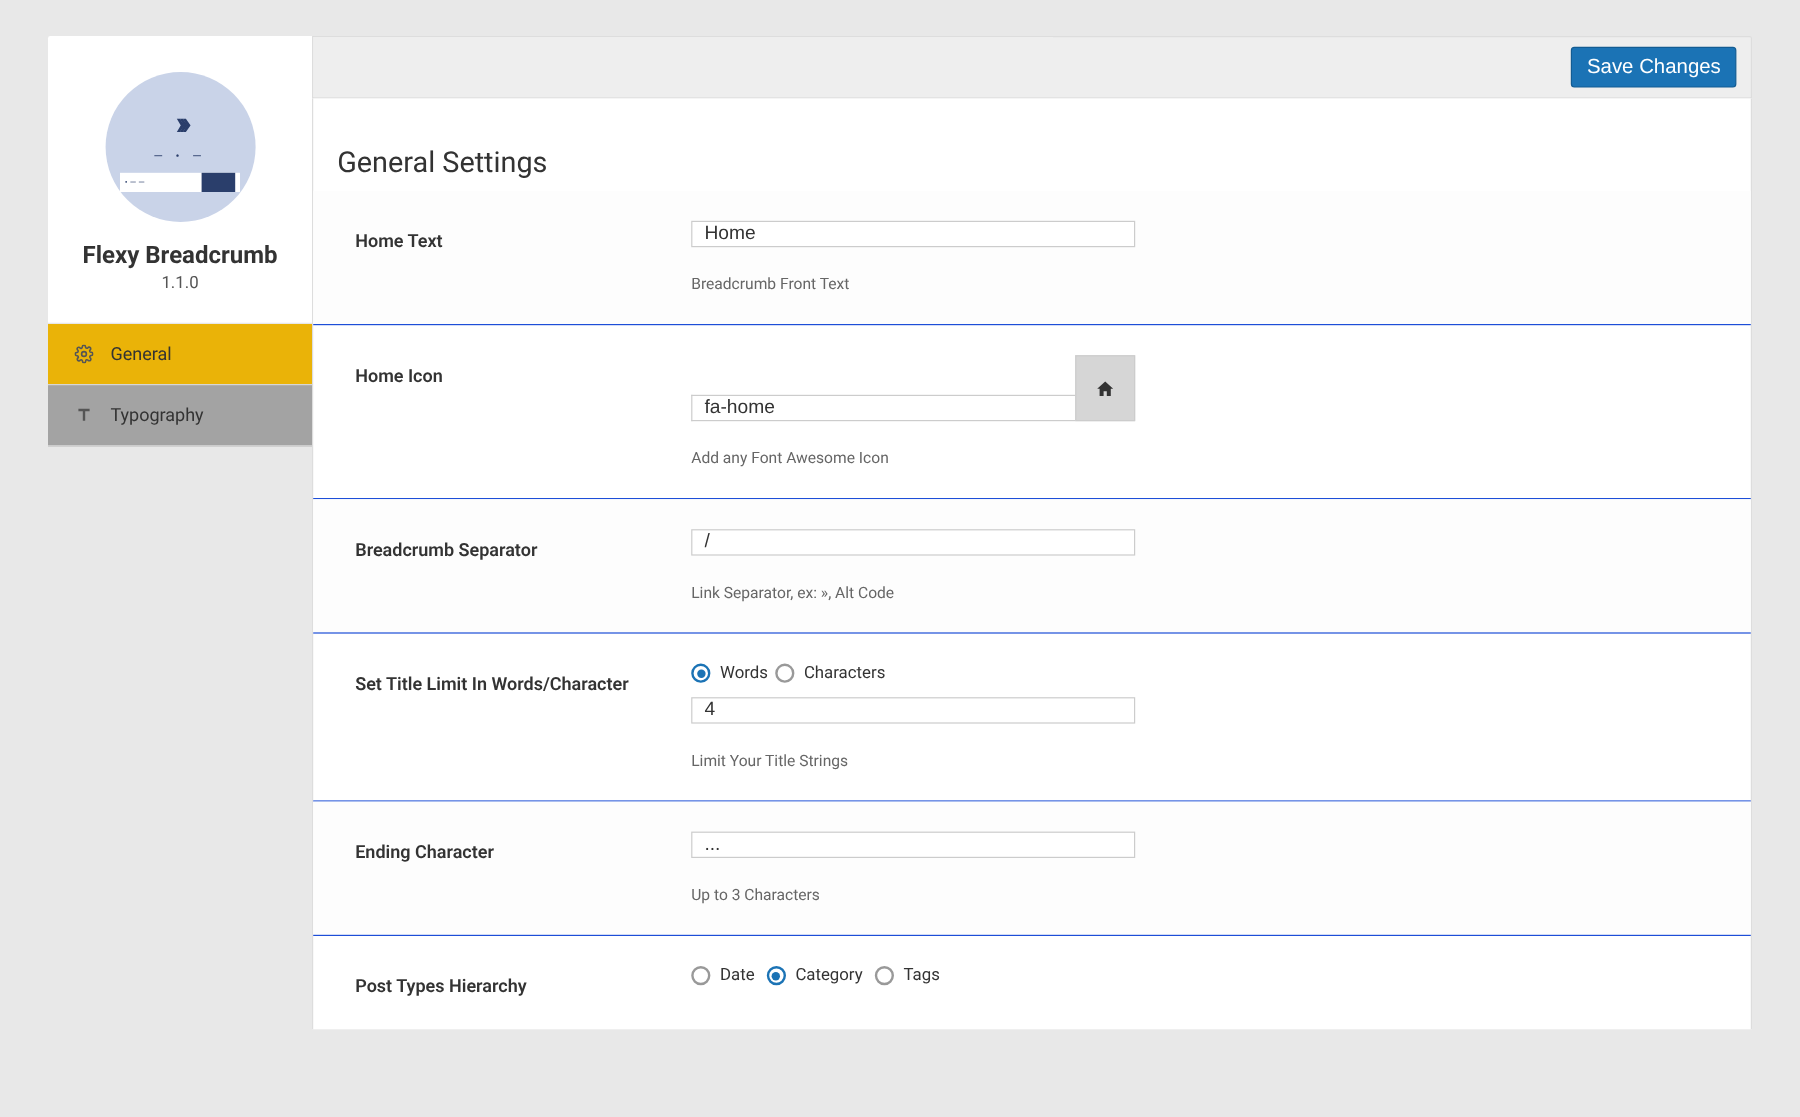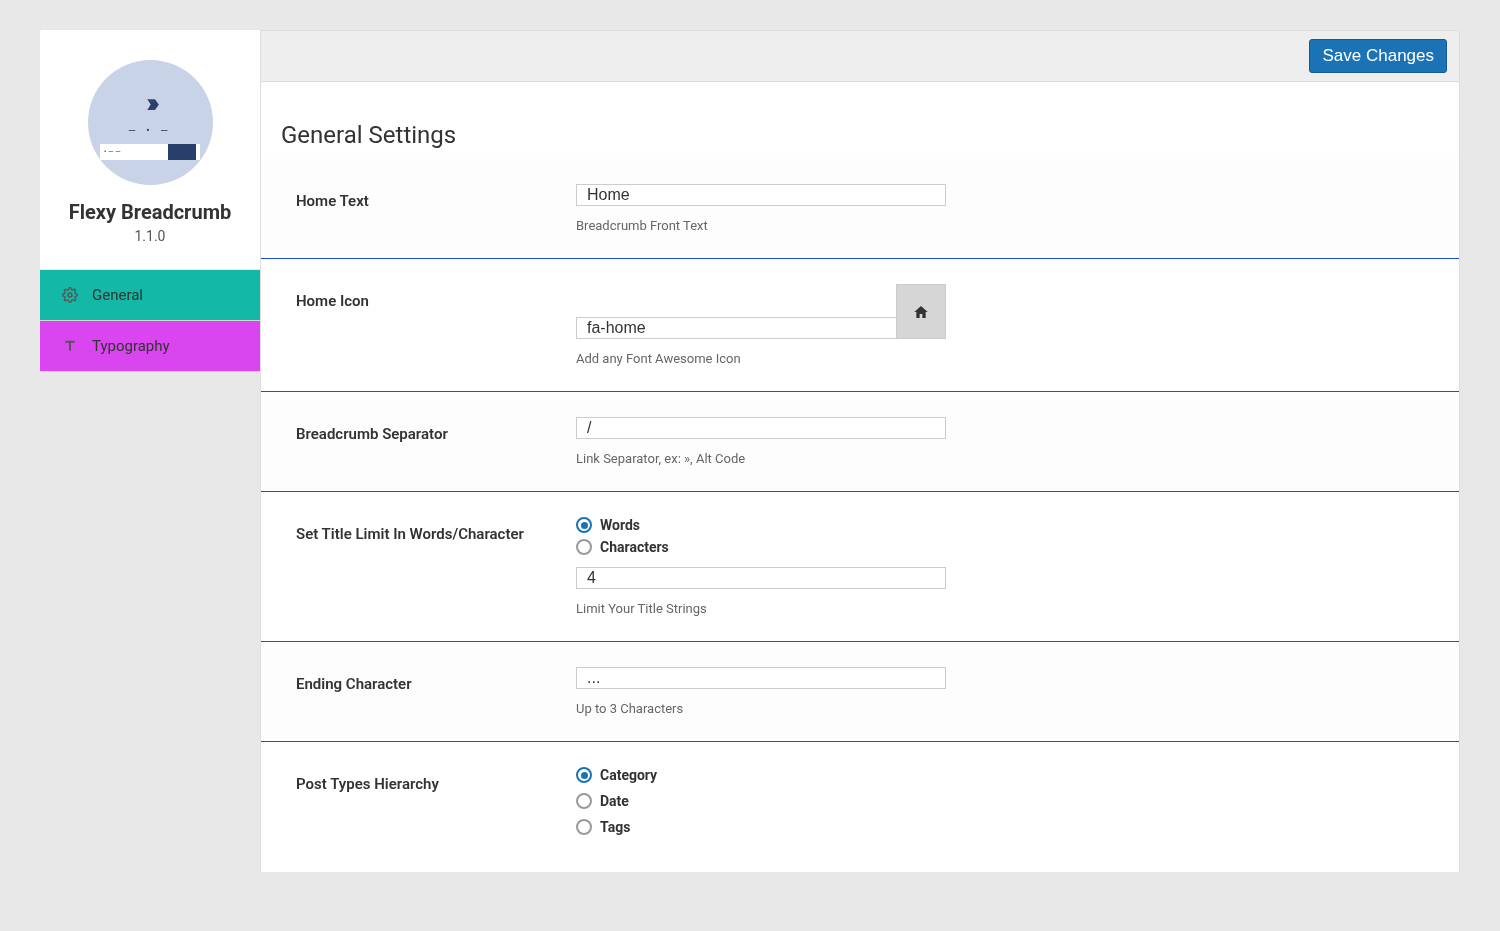--- a/index.html
+++ b/index.html
@@ -83,25 +83,25 @@
     .sidebar-item {
       display: flex;
       align-items: center;
       padding: 16px 20px;
       cursor: pointer;
       border-bottom: 1px solid #d6d6d6;
       color: #333;
       font-size: 15px;
     }
     .sidebar-item.active {
-      background: #14b8a6;
+      background: #eab308;
       border-left: 0;
     }
     .sidebar-item:not(.active) {
-      background: #d946ef;
+      background: #a3a3a3;
     }
     .sidebar-item .icon {
       width: 20px;
       margin-right: 12px;
       display: inline-flex;
       align-items: center;
       justify-content: center;
       color: #555;
     }
     .main {
@@ -163,21 +163,21 @@
       height: 22px;
       border: 1px solid #ccc;
       padding: 6px 10px;
       font-size: 16px;
       color: #333;
       background: #fff;
     }
     .field-desc {
       font-size: 13px;
       color: #666;
-      margin-top: 12px;
+      margin-top: 24px;
     }
     .input-group {
       display: flex;
       width: 100%;
     }
     .input-group .text-input {
       flex: 1;
       border-right: 0;
       margin-top: 33px;
     }
@@ -185,24 +185,23 @@
       width: 50px;
       background: #d6d6d6;
       border: 1px solid #ccc;
       display: flex;
       align-items: center;
       justify-content: center;
       color: #333;
     }
     .radio-group {
       display: flex;
-      flex-direction: column;
+      flex-direction: row;
       gap: 6px;
       margin-bottom: 12px;
-      font-weight: bold;
     }
     .radio-group.spaced {
       gap: 10px;
     }
     .radio-row {
       display: flex;
       align-items: center;
       gap: 8px;
       font-size: 14px;
       color: #333;
@@ -337,29 +336,29 @@
             <input type="text" class="text-input" value="..." style="">
             <div class="field-desc">Up to 3 Characters</div>
           </div>
         </div>
 
         <div class="field-row" style="border-bottom:none;">
           <div class="field-label">Post Types Hierarchy</div>
           <div class="field-control">
             <div class="radio-group spaced">
               <label class="radio-row">
+                <span class="radio"></span>
+                <span>Date</span>
+              </label>
+              <label class="radio-row">
                 <span class="radio checked"></span>
                 <span>Category</span>
               </label>
               <label class="radio-row">
                 <span class="radio"></span>
-                <span>Date</span>
-              </label>
-              <label class="radio-row">
-                <span class="radio"></span>
                 <span>Tags</span>
               </label>
             </div>
           </div>
         </div>
 
       </div>
     </div>
 
   </div>

